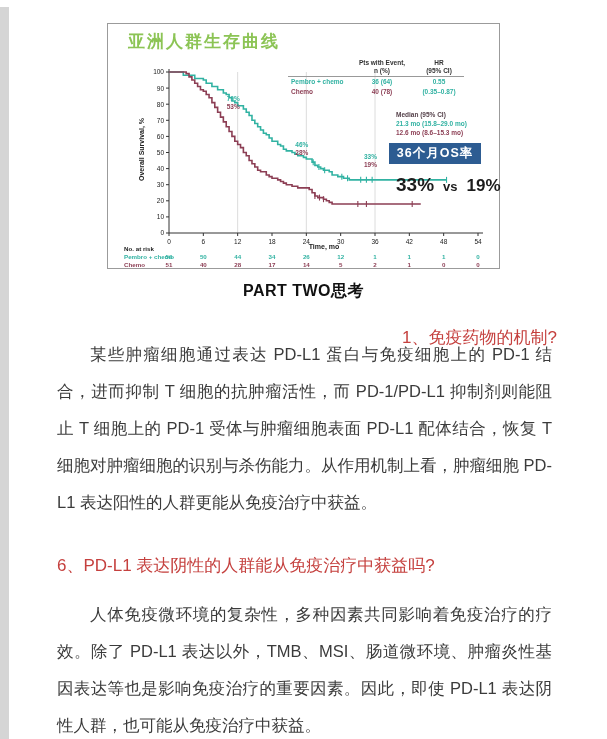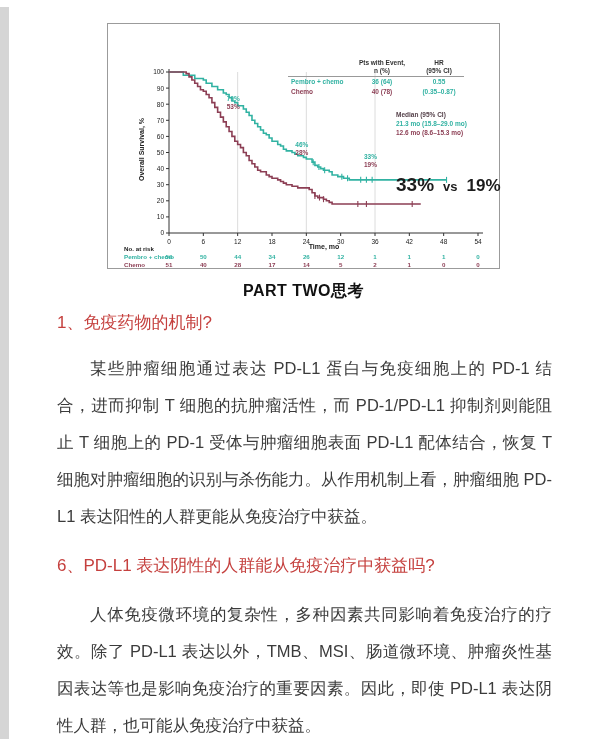--- a/index.html
+++ b/index.html
@@ -39,21 +39,21 @@
   .risk-label{position:absolute;left:16px;font-size:6.2px;font-weight:bold;line-height:7px;}
   .risk-num{position:absolute;width:30px;text-align:center;font-size:6.2px;font-weight:bold;line-height:7px;}
   .km-ann{position:absolute;font-size:6.5px;font-weight:bold;line-height:8px;}
 
   
   .part-heading{position:absolute;left:0;top:281px;width:100%;text-align:center;
                 font-size:16px;font-weight:bold;color:#111;letter-spacing:.5px;}
   .sec-heading{position:absolute;left:57px;width:500px;font-size:17px;color:#c5403e;}
   .sec-body{position:absolute;left:57px;width:495px;font-size:16.5px;line-height:37px;
             color:#3b3b3b;text-align:justify;text-indent:2em;}
-  #h1{top:311px;} #p1{top:350px;} #h2{top:554px;} #p2{top:596px;}
+  #h1{top:326px;text-align:right;} #p1{top:336px;} #h2{top:554px;} #p2{top:596px;}
 </style>
 </head>
 <body>
 
 <div class="edge-strip"></div>
 
 <div class="figure-box" id="figure-box">
   <svg id="km-svg" width="393" height="246" viewBox="0 0 393 246">
       <line x1="129.66666666666669" y1="48" x2="129.66666666666669" y2="209" stroke="#dcdcdc" stroke-width="1"></line>
       <line x1="198.33333333333334" y1="48" x2="198.33333333333334" y2="209" stroke="#dcdcdc" stroke-width="1"></line>
@@ -114,20 +114,21 @@
       <line x1="338.52777777777777" y1="152.87" x2="338.52777777777777" y2="158.87" stroke="#31b2a2" stroke-width="1.1"></line>
       <path d="M61 48H78.16666666666667V49.61H81.02777777777777V52.83H83.88888888888889V56.05H86.75V59.27H89.61111111111111V62.49H92.47222222222223V65.71000000000001H95.33333333333334V67.32H98.19444444444444V70.54H101.05555555555556V73.76H103.91666666666666V78.59H106.77777777777777V83.42H109.63888888888889V88.25H112.5V93.08000000000001H115.36111111111111V97.91H118.22222222222223V102.74000000000001H121.08333333333334V107.57H123.94444444444444V112.4H126.80555555555556V117.23H129.66666666666669V120.45H132.52777777777777V123.67H135.38888888888889V128.5H138.25V131.72H141.11111111111111V136.55H143.97222222222223V139.77H146.83333333333331V142.99H149.69444444444446V146.21H152.55555555555554V147.82H158.27777777777777V151.04000000000002H161.13888888888889V152.65H164V154.26H169.72222222222223V155.87H172.58333333333331V157.48000000000002H175.44444444444446V159.09H178.30555555555554V160.7H184.02777777777777V162.31H189.75V163.92000000000002H201.19444444444446V165.53H204.05555555555557V168.75H206.91666666666666V171.97000000000003H209.77777777777777V173.58H215.5V175.19H218.36111111111111V176.8H221.22222222222223V178.41H224.08333333333334V180.02H312.77777777777777" fill="none" stroke="#8c3e54" stroke-width="1.6"></path>
       <line x1="206.91666666666666" y1="168.97000000000003" x2="206.91666666666666" y2="174.97000000000003" stroke="#8c3e54" stroke-width="1.1"></line>
       <line x1="211.49444444444444" y1="170.58" x2="211.49444444444444" y2="176.58" stroke="#8c3e54" stroke-width="1.1"></line>
       <line x1="215.5" y1="172.19" x2="215.5" y2="178.19" stroke="#8c3e54" stroke-width="1.1"></line>
       <line x1="249.83333333333334" y1="177.02" x2="249.83333333333334" y2="183.02" stroke="#8c3e54" stroke-width="1.1"></line>
       <line x1="258.41666666666663" y1="177.02" x2="258.41666666666663" y2="183.02" stroke="#8c3e54" stroke-width="1.1"></line>
       <line x1="304.19444444444446" y1="177.02" x2="304.19444444444446" y2="183.02" stroke="#8c3e54" stroke-width="1.1"></line>
     </svg>
 
+  <div class="fig-title" style="color: rgb(140, 196, 85);">亚洲人群生存曲线</div>
   <div class="ylab">Overall Survival, %</div>
   <div class="xlab">Time, mo</div>
 
   <div class="legend">
     <table>
       <tbody>
           <tr class="hdr">
         <td style="width:56px"></td>
         <td style="width:58px">
           <div>Pts with Event,</div>
@@ -151,20 +152,21 @@
     </tbody>
       </table>
   </div>
 
   <div class="median">
     <div class="m-hdr">Median (95% CI)</div>
     <div class="c-teal" style="color: rgb(49, 178, 162);">21.3 mo (15.8–29.0 mo)</div>
     <div class="c-maroon" style="color: rgb(140, 62, 84);">12.6 mo (8.6–15.3 mo)</div>
   </div>
 
+  <div class="os-badge" style="background: rgb(45, 92, 146);">36个月OS率</div>
 
   <div class="os-compare">
     <span class="os-a">33%</span>
     <span class="os-vs">vs</span>
     <span class="os-b">19%</span>
   </div>
 
   <div class="risk-label" style="top:221px;color:#222;">No. at risk</div>
   <div class="risk-label c-teal" style="top: 229px; color: rgb(49, 178, 162);">Pembro + chemo</div>
   <div class="risk-label c-maroon" style="top: 237px; color: rgb(140, 62, 84);">Chemo</div>

